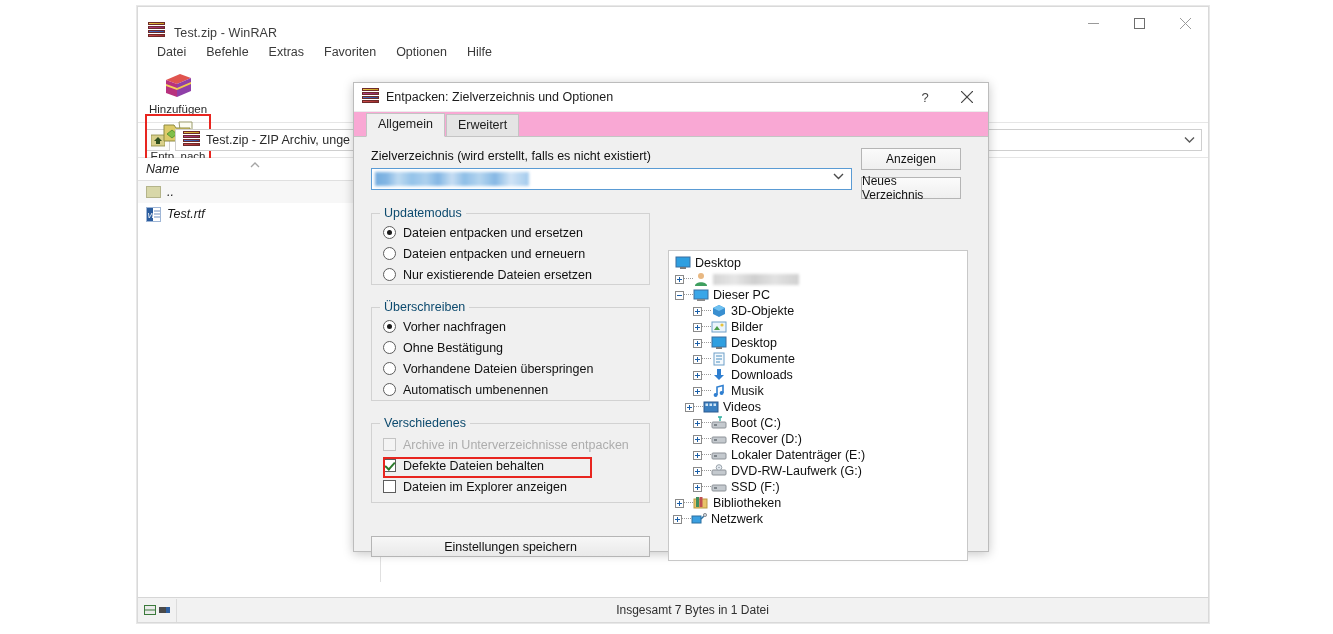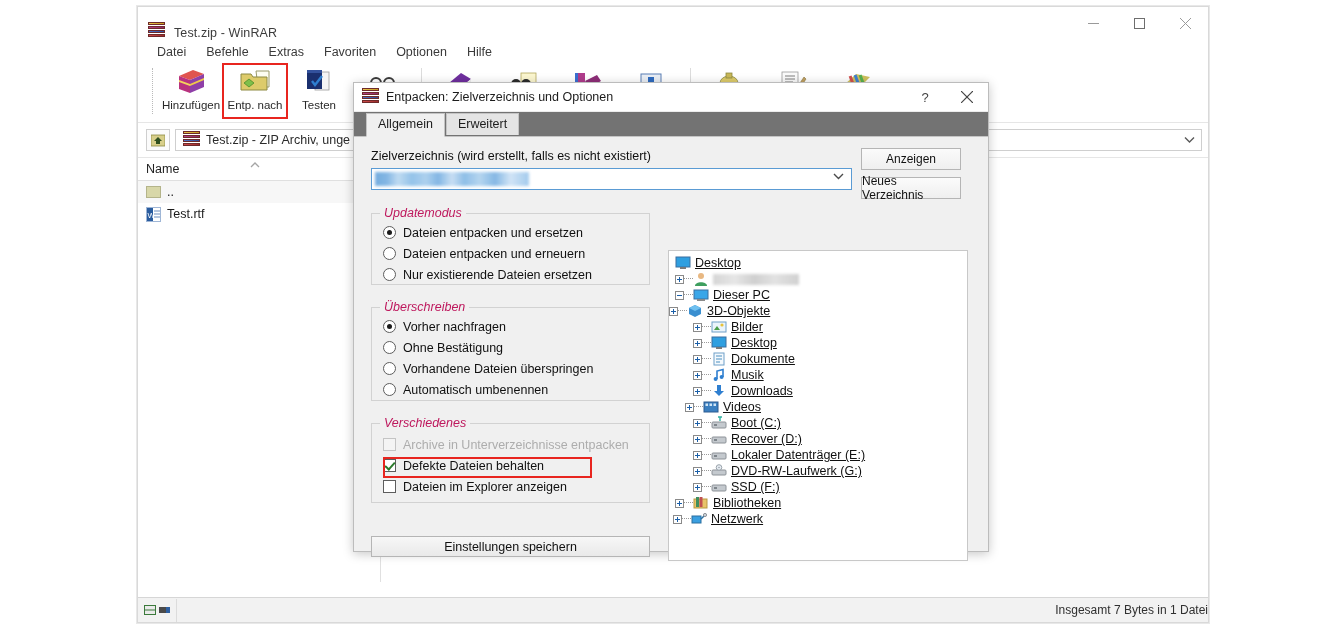--- a/index.html
+++ b/index.html
@@ -97,20 +97,21 @@
 
   
   .toolbar {
     height: 58px;
     background: #ffffff;
     display: flex;
     align-items: flex-start;
     padding-left: 8px;
     position: relative;
     border-bottom: 1px solid #e6e6e6;
+    flex-direction: column;
   }
   .tb-sep {
     width: 1px; height: 46px;
     background: #dcdcdc;
     margin: 4px 6px 0 6px;
   }
   .tb-sep.dotted {
     border-left: 1px dotted #b9b9b9;
     background: none;
     width: 0;
@@ -171,20 +172,21 @@
   .addr-chev {
     position: absolute; right: 6px; top: 50%; transform: translateY(-50%);
     color: #5a5a5a;
   }
 
   
   .listarea {
     position: relative;
     height: 424px;
     display: flex;
+    font-style: italic;
   }
   .list-pane {
     width: 243px;
     border-right: 1px solid #e0e0e0;
     background: #fff;
     box-sizing: border-box;
   }
   .col-head {
     height: 22px;
     display: flex;
@@ -231,21 +233,21 @@
     display: flex;
     align-items: center;
   }
   .status-icons {
     width: 38px; height: 23px;
     display:flex; align-items:center; justify-content:center; gap: 3px;
     border-right: 1px solid #dcdcdc;
   }
   .status-text {
     flex: 1;
-    text-align: right;
+    text-align: center;
     font-size: 12px;
     color: #303030;
   }
 
   
   .dialog {
     position: absolute;
     left: 353px;
     top: 82px;
     width: 636px;
@@ -270,23 +272,23 @@
   .dlg-btns { position: absolute; right: 0; top: 0; display: flex; }
   .dlg-btn {
     width: 42px; height: 28px;
     display:flex; align-items:center; justify-content:center;
     color: #444; font-size: 13px;
   }
 
   
   .tabstrip {
     height: 24px;
-    background: #737373;
-    display: flex;
-    align-items: flex-start;
+    background: #f9a8d4;
+    display: flex;
+    align-items: center;
     padding-left: 12px;
     border-bottom: 1px solid #c4c4c4;
     position: relative;
   }
   .tab {
     padding: 3px 11px 4px 11px;
     font-size: 12.5px;
     color: #1c1c1c;
     border: 1px solid #c4c4c4;
     border-bottom: none;
@@ -350,22 +352,21 @@
     border: 1px solid #d2d2d2;
     box-sizing: border-box;
     background: transparent;
   }
   .group-title {
     position: absolute;
     top: -8px; left: 8px;
     background: #f0f0f0;
     padding: 0 4px;
     font-size: 12.5px;
-    color: #be185d;
-    font-style: italic;
+    color: #0c4a6e;
   }
   .opt {
     display: flex;
     align-items: center;
     gap: 7px;
     padding-left: 11px;
     height: 21px;
     font-size: 12.5px;
     color: #101010;
   }
@@ -446,21 +447,21 @@
     box-sizing: border-box;
   }
   .expander::before {
     content:""; position:absolute; left:1px; top:3px; width:5px; height:1px; background:#1b5fa8;
   }
   .expander.plus::after {
     content:""; position:absolute; left:3px; top:1px; width:1px; height:5px; background:#1b5fa8;
   }
   .dots { width: 9px; height: 1px; border-top: 1px dotted #9a9a9a; flex: none; }
   .ticon { width: 16px; height: 14px; flex:none; margin-right: 4px; position: relative; }
-  .tlabel { line-height: 14px; text-decoration: underline; }
+  .tlabel { line-height: 14px; }
   .blur-name {
     width: 86px; height: 11px;
     background: linear-gradient(90deg,#d5d5d5,#e6e6e6 25%,#cfcfcf 48%,#e2e2e2 72%,#d0d0d0);
     filter: blur(1.4px);
     display: inline-block;
   }
 
   .footer-btns {
     position: absolute;
     left: 0; right: 0; bottom: 0;
@@ -843,21 +844,21 @@
           <span class="dots"></span>
           <span class="ticon">
             <svg width="16" height="14" viewBox="0 0 16 14">
                 <rect x="1" y="2" width="14" height="9" fill="#3aa6e8" stroke="#3a6fa0" stroke-width="1"></rect>
                 <rect x="4" y="11" width="8" height="2" fill="#8a8a8a"></rect>
               </svg>
           </span>
           <span class="tlabel">Dieser PC</span>
         </div>
 
-        <div class="tnode" style="">
+        <div class="tnode" style="padding-left:24px">
           <span class="expander plus"></span>
           <span class="dots"></span>
           <span class="ticon">
             <svg width="16" height="14" viewBox="0 0 16 14">
                 <polygon points="8,1 14,4 14,10 8,13 2,10 2,4" fill="#3a8fd0"></polygon>
                 <polygon points="8,1 14,4 8,7 2,4" fill="#6fc0f0"></polygon>
               </svg>
           </span>
           <span class="tlabel">3D-Objekte</span>
         </div>
@@ -899,38 +900,38 @@
               </svg>
           </span>
           <span class="tlabel">Dokumente</span>
         </div>
 
         <div class="tnode" style="padding-left:24px">
           <span class="expander plus"></span>
           <span class="dots"></span>
           <span class="ticon">
             <svg width="16" height="14" viewBox="0 0 16 14">
+                <rect x="6" y="1" width="4" height="6" fill="#2f7fd0"></rect>
+                <polygon points="3,7 13,7 8,12" fill="#2f7fd0"></polygon>
+              </svg>
+          </span>
+          <span class="tlabel">Downloads</span>
+        </div>
+
+        <div class="tnode" style="padding-left:24px">
+          <span class="expander plus"></span>
+          <span class="dots"></span>
+          <span class="ticon">
+            <svg width="16" height="14" viewBox="0 0 16 14">
                 <path d="M6,11 L6,3 L12,1.5 L12,9" fill="none" stroke="#2f7fd0" stroke-width="1.6"></path>
                 <circle cx="4.6" cy="11" r="2" fill="#2f7fd0"></circle>
                 <circle cx="10.6" cy="9" r="2" fill="#2f7fd0"></circle>
               </svg>
           </span>
           <span class="tlabel">Musik</span>
-        </div>
-
-        <div class="tnode" style="padding-left:24px">
-          <span class="expander plus"></span>
-          <span class="dots"></span>
-          <span class="ticon">
-            <svg width="16" height="14" viewBox="0 0 16 14">
-                <rect x="6" y="1" width="4" height="6" fill="#2f7fd0"></rect>
-                <polygon points="3,7 13,7 8,12" fill="#2f7fd0"></polygon>
-              </svg>
-          </span>
-          <span class="tlabel">Downloads</span>
         </div>
 
         <div class="tnode" style="padding-left:16px">
           <span class="expander plus"></span>
           <span class="dots"></span>
           <span class="ticon">
             <svg width="16" height="14" viewBox="0 0 16 14">
                 <rect x="1" y="2" width="14" height="10" fill="#3a7fc0" stroke="#2a5a90" stroke-width="1"></rect>
                 <rect x="2.5" y="3.5" width="2.5" height="2.5" fill="#cfe5f5"></rect>
                 <rect x="6.5" y="3.5" width="2.5" height="2.5" fill="#cfe5f5"></rect>

